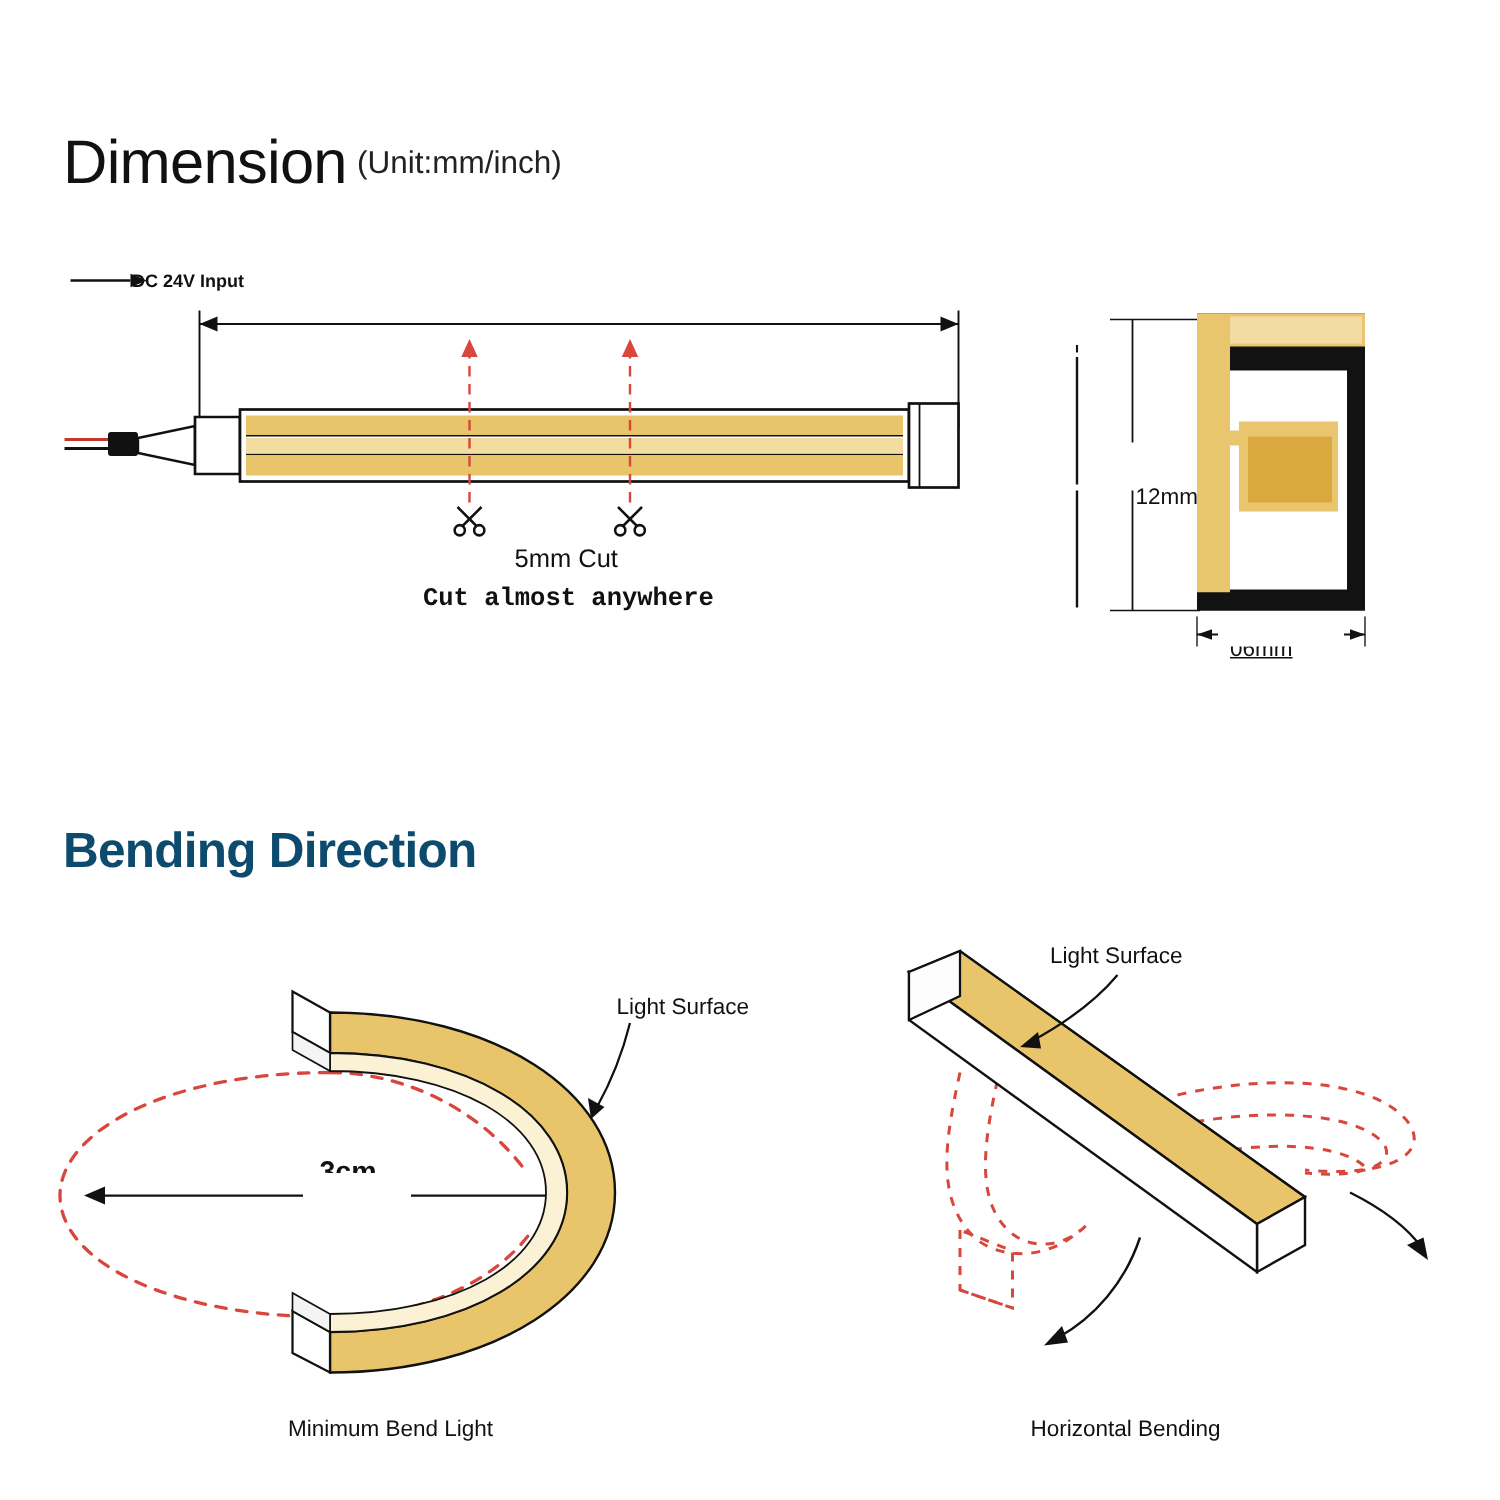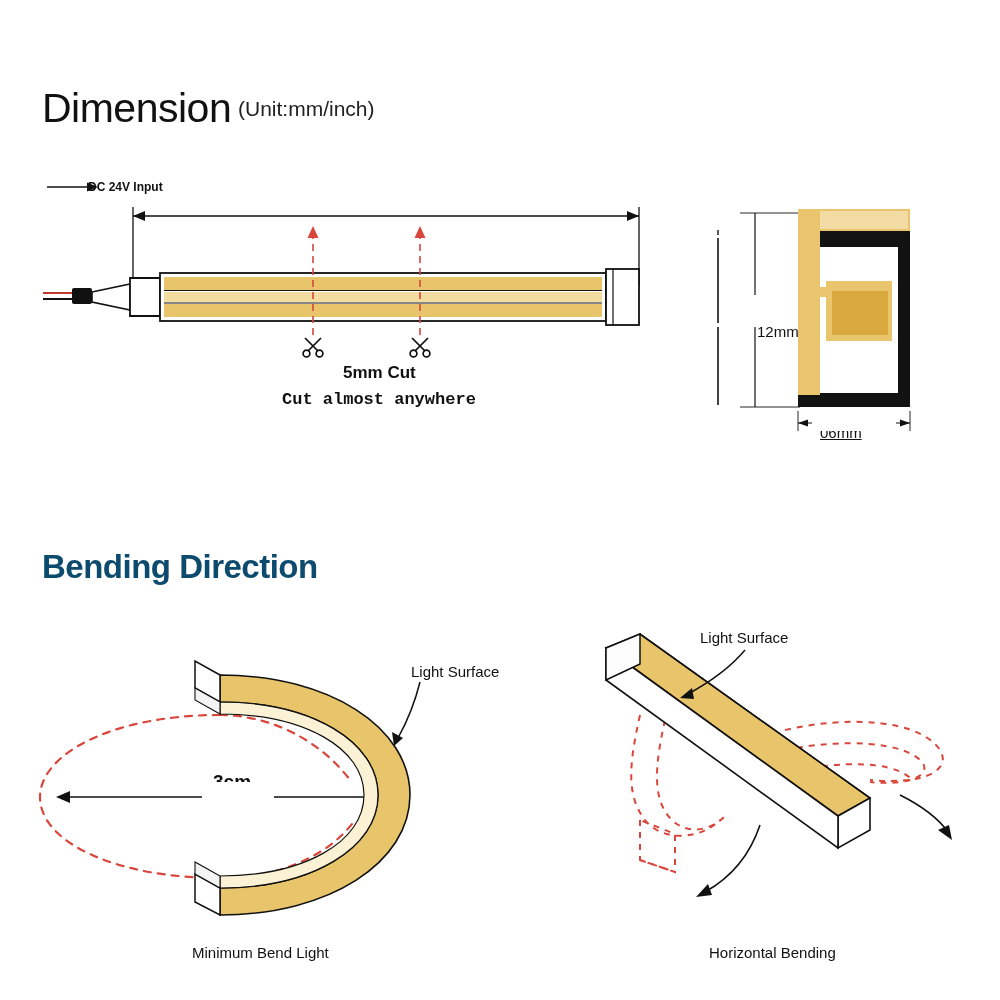--- a/index.html
+++ b/index.html
@@ -36,30 +36,30 @@
   }
   #bending-heading {
     left: 42px; top: 548px;
     font-size: 33px;
     font-weight: bold;
     letter-spacing: -0.5px;
     color: #0c4a6e;
   }
 
   #dc-input-label { left: 88px; top: 180px; font-size: 12px; font-weight: bold; }
-  #cut-5mm-label  { left: 343px; top: 363px; font-size: 17px; font-weight: bold; }
+  #cut-5mm-label  { left: 343px; top: 363px; font-size: 17px; font-weight: normal; }
   #cut-anywhere-label { left: 282px; top: 390px; font-size: 17px; font-weight: bold; font-family: Liberation Mono, monospace; }
   #height-label   { left: 757px; top: 311px; font-size: 15px; margin-top: 12px; }
   #width-label    { left: 820px; top: 424px; font-size: 15px; text-decoration: underline; }
 
   #light-surface-left  { left: 411px; top: 663px; font-size: 15px; }
   #light-surface-right { left: 700px; top: 629px; font-size: 15px; }
   #radius-3cm-label    { left: 213px; top: 771px; font-size: 19px; font-weight: bold; }
   #min-bend-caption    { left: 192px; top: 944px; font-size: 15px; }
-  #horizontal-caption  { left: 709px; top: 944px; font-size: 15px; text-align: center; }
+  #horizontal-caption  { left: 687px; top: 944px; font-size: 15px; text-align: center; }
 
   svg { overflow: visible; }
 </style>
 </head>
 <body>
 
 <div class="stage">
 
   <div class="abs" id="dimension-heading">Dimension</div>
   <div class="abs" id="dimension-unit">(Unit:mm/inch)</div>

